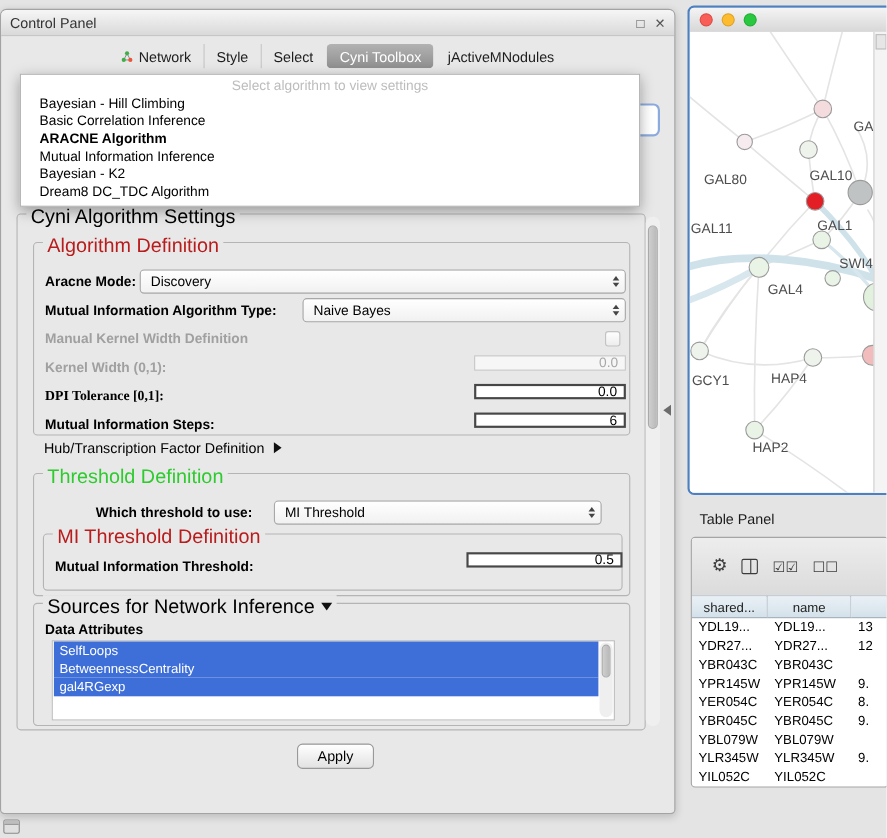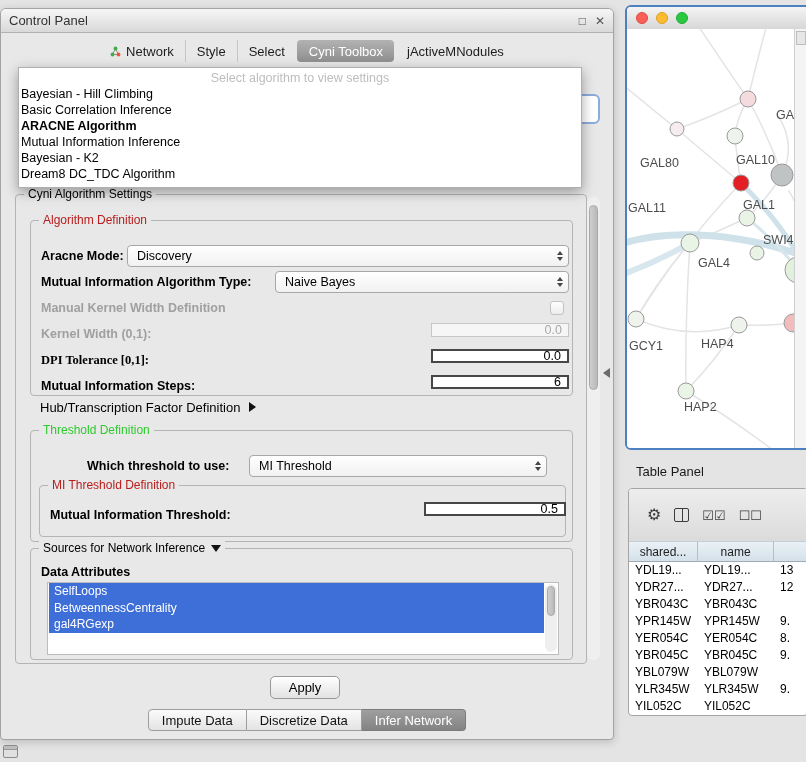--- a/index.html
+++ b/index.html
@@ -22,28 +22,28 @@
   .tab{display:flex;align-items:center;gap:5px;padding:0 11px;font-size:13px;color:#1d1d1d;border-left:1px solid #c6c6c6;}
   .tab:first-child{border-left:none;}
   .tab.sel{background:linear-gradient(#b2b2b2,#8f8f8f);color:#fff;border-radius:4px;border-left-color:transparent;margin:0 1px;}
   .tab.sel+.tab{border-left-color:transparent;}
   .net-ic{display:flex;align-items:center;}
 
   
   #dropdown{position:absolute;left:18px;top:67px;width:562px;background:#fff;border:1px solid #b0b0b0;
             box-shadow:0 4px 12px rgba(0,0,0,.35);z-index:10;padding:2px 0 5px;}
   .dd-prompt{height:16px;line-height:16px;text-align:center;color:#bdbdbd;font-size:12.5px;}
-  .dd-item{height:16px;line-height:16px;padding-left:2px;font-size:12.5px;color:#000;white-space:nowrap;}
+  .dd-item{height:16px;line-height:16px;padding-left:17px;font-size:12.5px;color:#000;white-space:nowrap;}
   .dd-item.bold{font-weight:bold;}
   #combo-frag{position:absolute;left:556px;top:94px;width:44px;height:30px;border:2px solid #8cabdd;
               border-radius:6px;background:#fff;z-index:5;box-sizing:border-box;}
 
   
   .group{position:absolute;border:1px solid #b4b4b4;border-radius:4px;}
-  .group-title{position:absolute;top:-8px;left:8px;background:#e8e8e8;padding:0 4px;font-size:12px;color:#000;white-space:nowrap;display:flex;align-items:center;gap:6px;}
+  .group-title{position:absolute;top:-8px;left:8px;background:#e8e8e8;padding:0 4px;font-size:18px;color:#000;white-space:nowrap;display:flex;align-items:center;gap:6px;}
   .group-title.blue{color:#b91c1c;}
   .group-title.green{color:#2ecb2e;}
 
   .lbl{position:absolute;font-size:12.5px;font-weight:bold;color:#000;line-height:22px;white-space:nowrap;}
   .lbl.dis{color:#a0a0a0;}
 
   .combo{position:absolute;height:22px;background:linear-gradient(#ffffff,#f1f1f1);border:1px solid #a8a8a8;
          border-radius:4px;box-sizing:border-box;display:flex;align-items:center;padding:0 20px 0 9px;
          font-size:12.5px;color:#000;}
   .combo-arrows{position:absolute;right:5px;top:0;bottom:0;display:flex;flex-direction:column;justify-content:center;gap:2px;}
@@ -250,25 +250,20 @@
     </div>
 
     <div class="vscroll" style="left:586px;top:188px;width:13px;height:463px;">
       <div class="vthumb" style="top:8px;height:185px;"></div>
     </div>
 
     <div id="apply-btn">
       <span>Apply</span>
     </div>
 
-    <div id="bottom-tabs">
-        <div class="btab">Impute Data</div>
-        <div class="btab">Discretize Data</div>
-        <div class="btab sel">Infer Network</div>
-      </div>
   </div>
 
   <div id="combo-frag"></div>
 
   <div id="dropdown">
     <div class="dd-prompt">Select algorithm to view settings</div>
     <div id="dd-items">
         <div class="dd-item">Bayesian - Hill Climbing</div>
         <div class="dd-item">Basic Correlation Inference</div>
         <div class="dd-item bold">ARACNE Algorithm</div>

